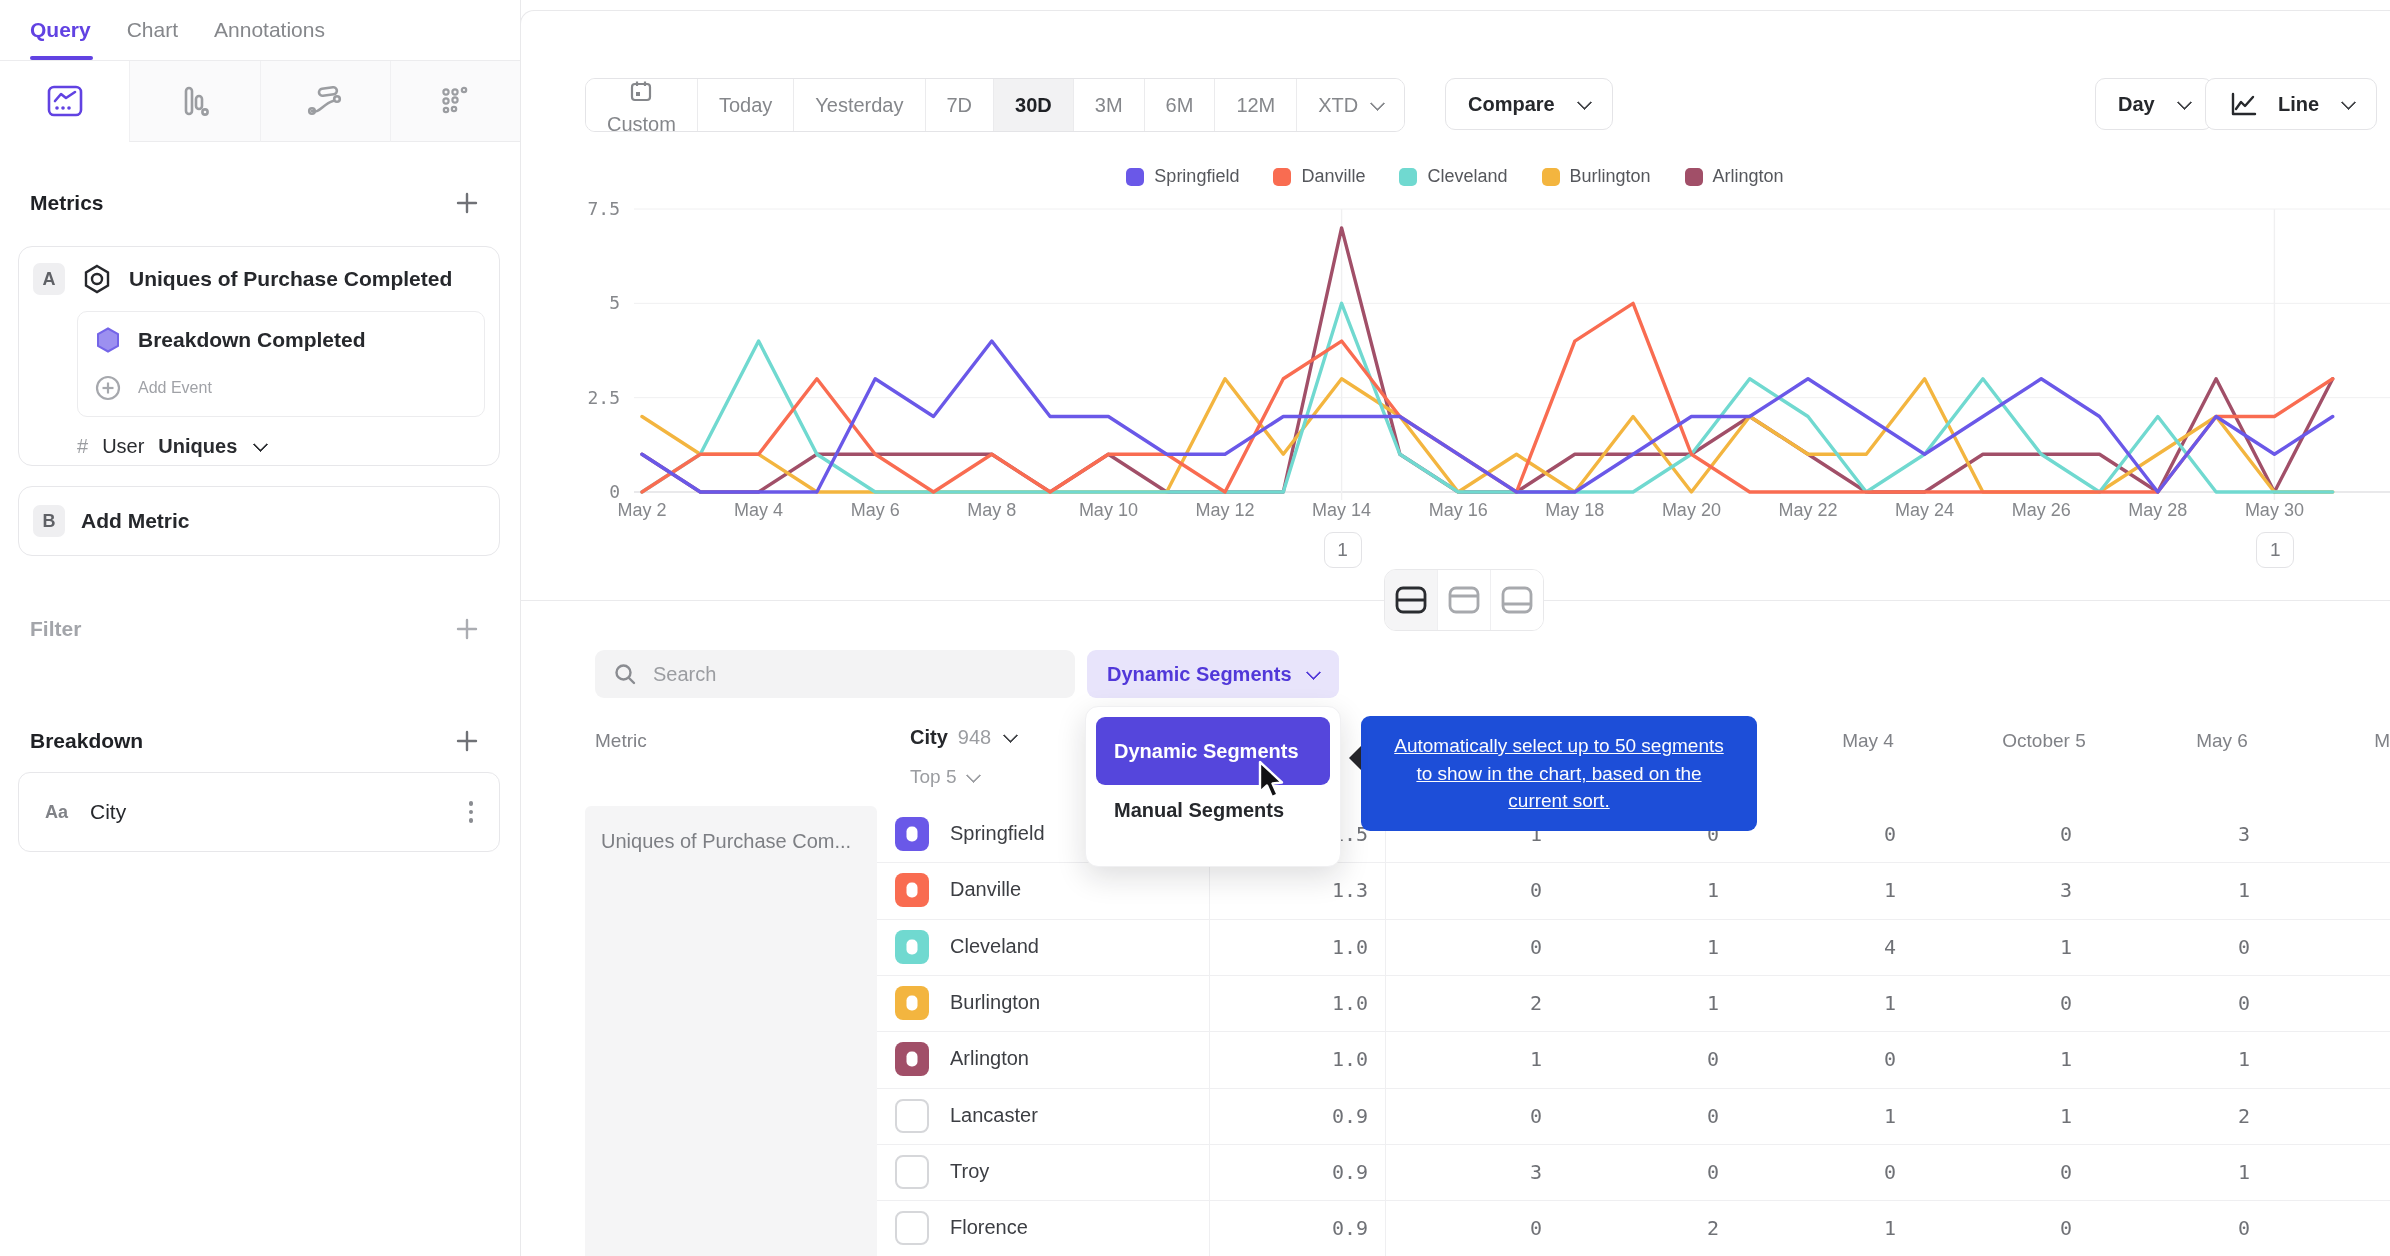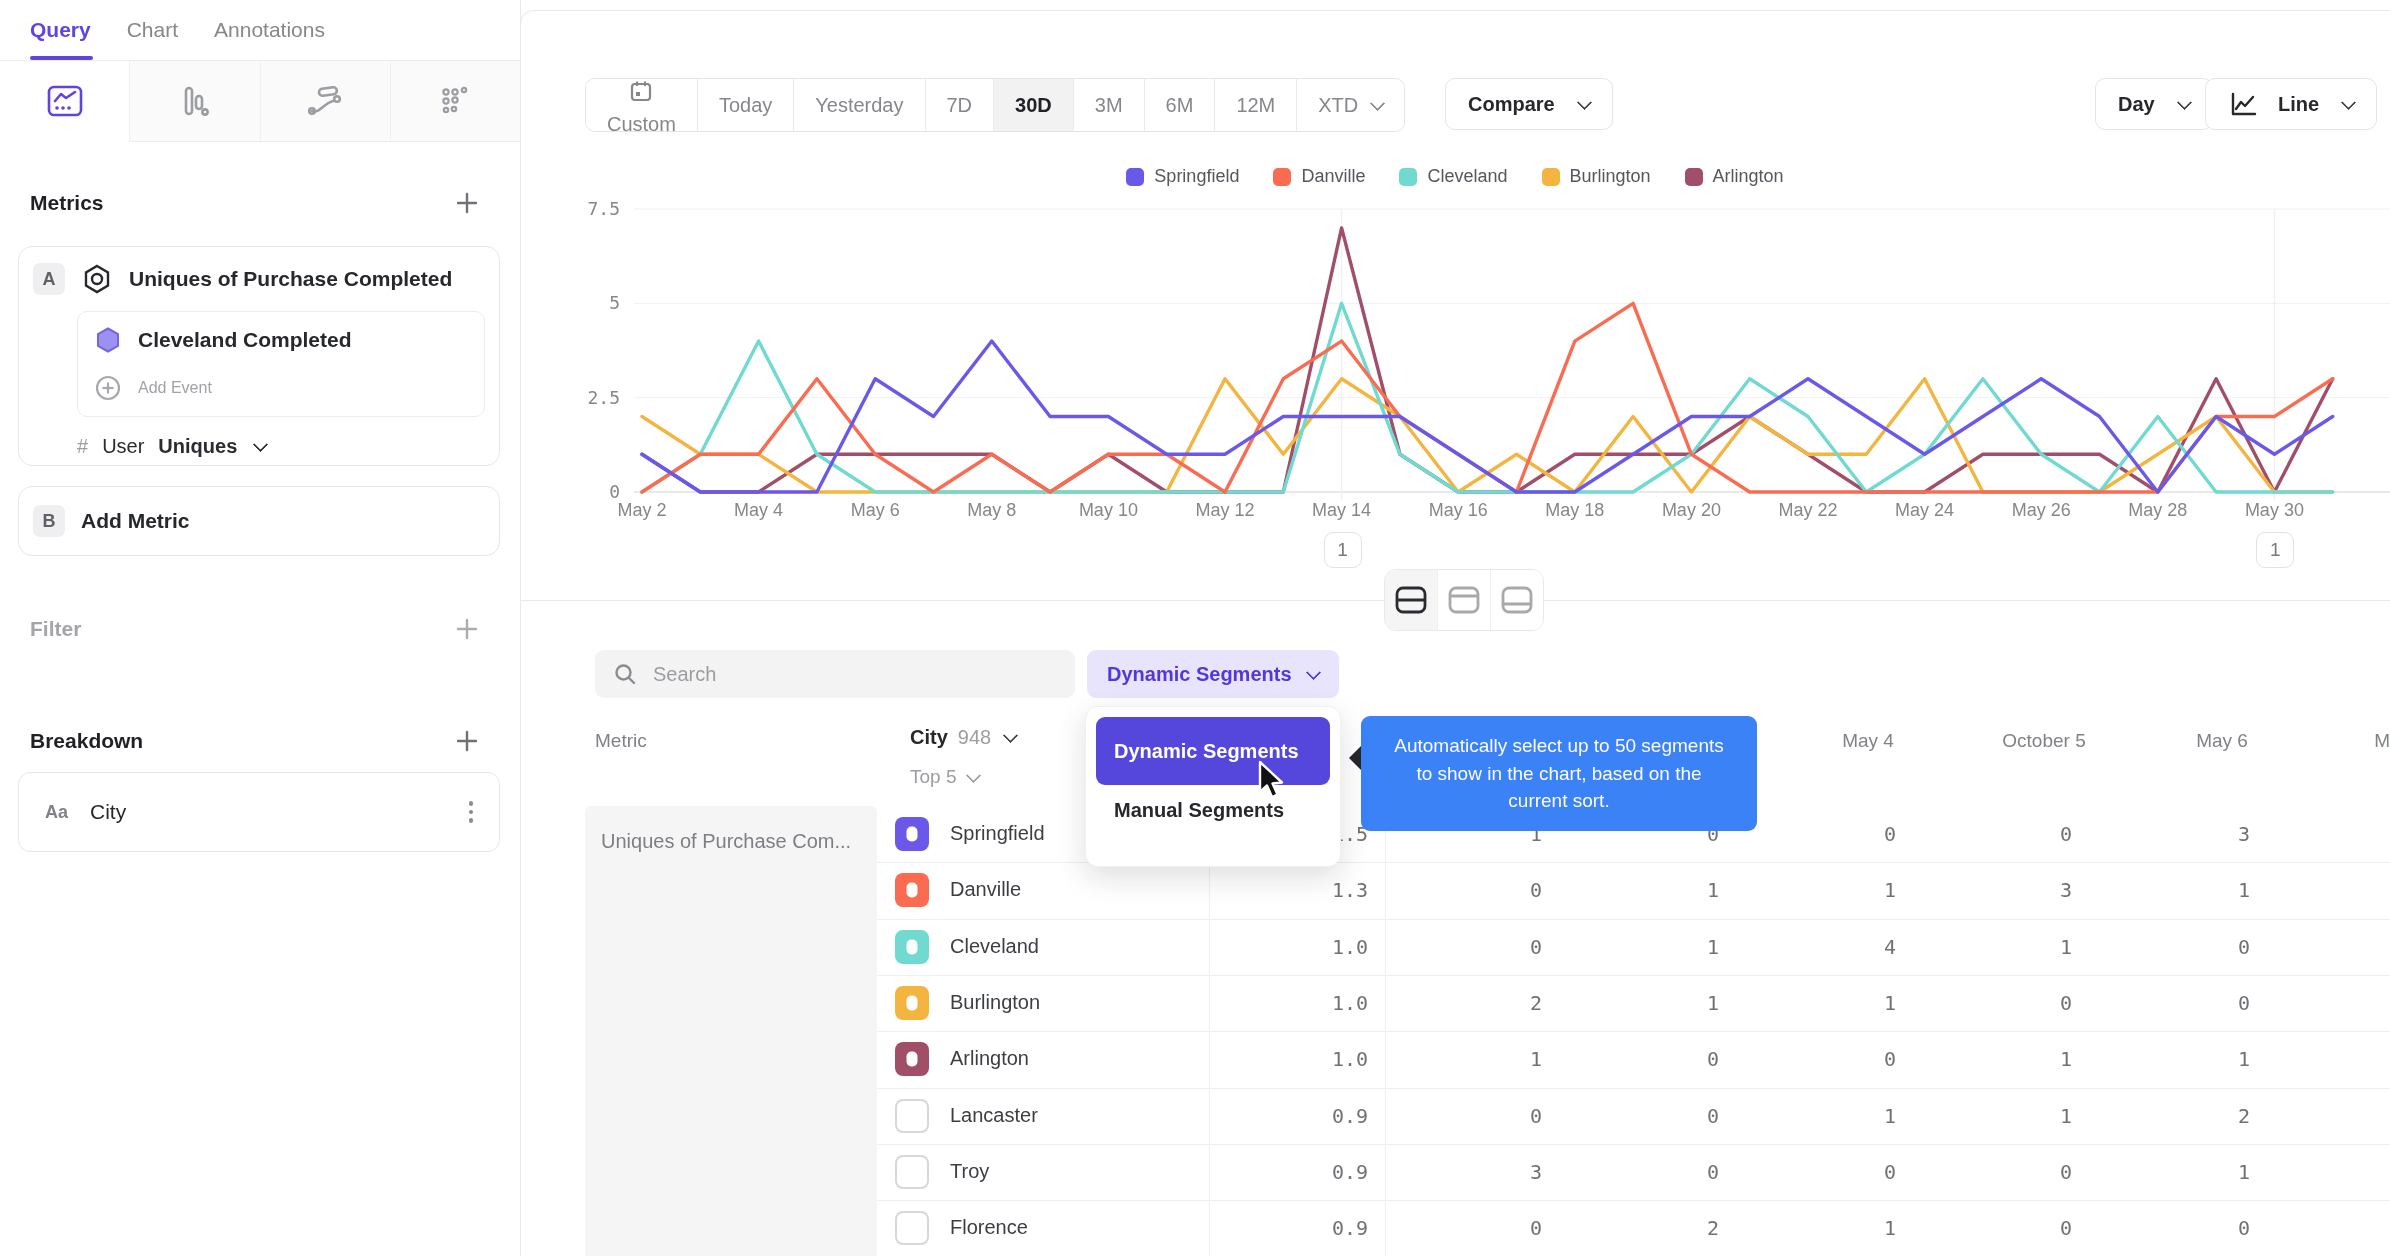--- a/index.html
+++ b/index.html
@@ -84,22 +84,22 @@
   .cityname{position:absolute;font-size:20px;color:#3C3E43;}
   .mono{font-family:"DejaVu Sans Mono",monospace;}
   .avg-val{position:absolute;width:140px;text-align:right;font-size:20px;color:#6F7176;}
   .day-val{position:absolute;transform:translateX(-50%);font-size:20px;color:#6F7176;}
   .day-head{position:absolute;transform:translateX(-50%);font-size:19px;color:#808287;white-space:nowrap;}
   
   .menu{position:absolute;left:1085px;top:706px;width:256px;height:161px;background:#fff;border:1px solid #F0F0F2;border-radius:13px;
         box-shadow:0 10px 30px rgba(20,20,30,.14);box-sizing:border-box;padding:10px;z-index:30;}
   .menu-item{font-size:20px;font-weight:700;color:#26282C;padding:0 18px;height:50px;display:flex;align-items:center;border-radius:9px;}
   .menu-item.sel{background:#5546DC;color:#fff;height:68px;}
-  .tooltip{position:absolute;left:1361px;top:716px;width:396px;box-sizing:border-box;background:#3b82f6;color:#FCFCFD;border-radius:9px;
-           padding:16px 24px;font-size:19px;line-height:1.45;text-align:center;z-index:25;}
+  .tooltip{position:absolute;left:1361px;top:716px;width:396px;box-sizing:border-box;background:#1d4ed8;color:#FCFCFD;border-radius:9px;
+           padding:16px 24px;font-size:19px;line-height:1.45;text-align:center;z-index:25;text-decoration:underline;}
   .tooltip::before{content:"";position:absolute;left:-12px;top:30px;border:12px solid transparent;border-right-color:#26262B;border-left:none;}
   .cursor{position:absolute;z-index:40;}
 </style>
 </head>
 <body>
 
 <div class="app">
 
   <aside class="sidebar">
     <div class="side-tabs">
@@ -177,21 +177,21 @@
         </span>
         <span class="metric-title">Uniques of Purchase Completed</span>
       </div>
       <div class="inner-card">
         <div class="inner-row">
           <span>
             <svg width="28" height="28" viewBox="0 0 28 28">
                 <polygon points="14,2.5 24,8 24,20 14,25.5 4,20 4,8" fill="#9C90F0" stroke="#7465E8" stroke-width="2"></polygon>
               </svg>
           </span>
-          <span class="event-name">Cleveland Completed</span>
+          <span class="event-name">Breakdown Completed</span>
         </div>
         <div class="inner-row">
           <span>
             <svg width="28" height="28" viewBox="0 0 28 28" fill="none" stroke="#A6A8AD" stroke-width="2.2">
                 <circle cx="14" cy="14" r="11"></circle>
                 <line x1="14" y1="8.5" x2="14" y2="19.5"></line>
                 <line x1="8.5" y1="14" x2="19.5" y2="14"></line>
               </svg>
           </span>
           <span class="add-event">Add Event</span>

